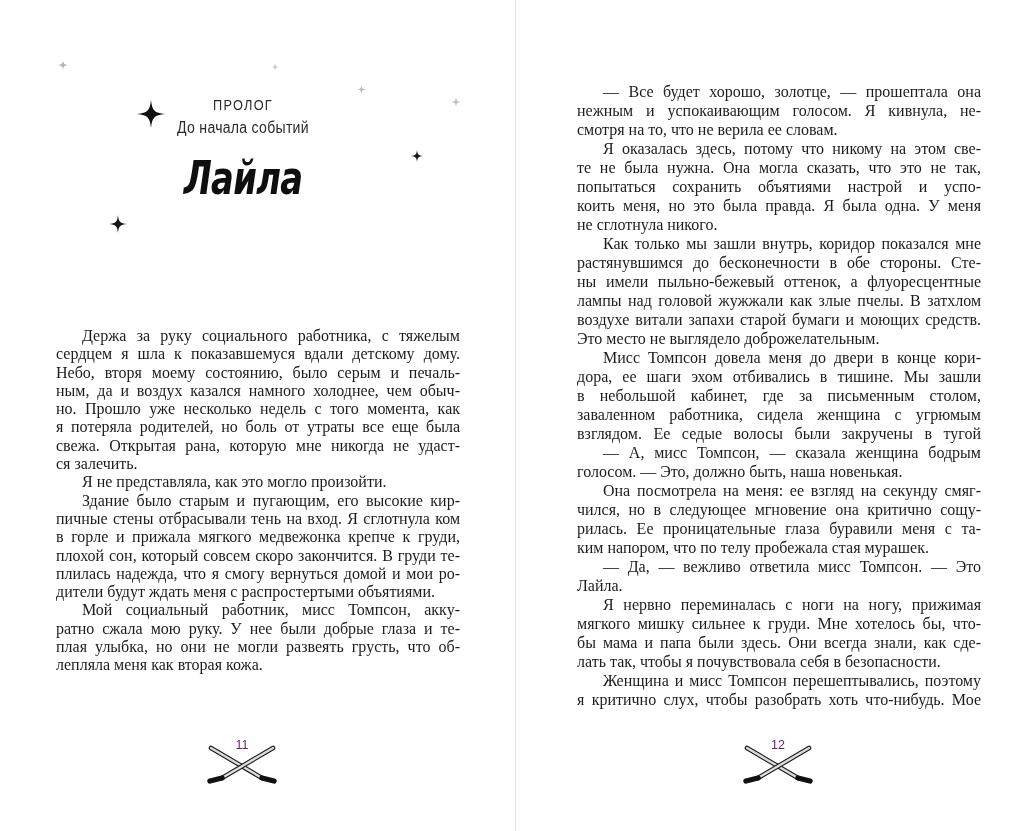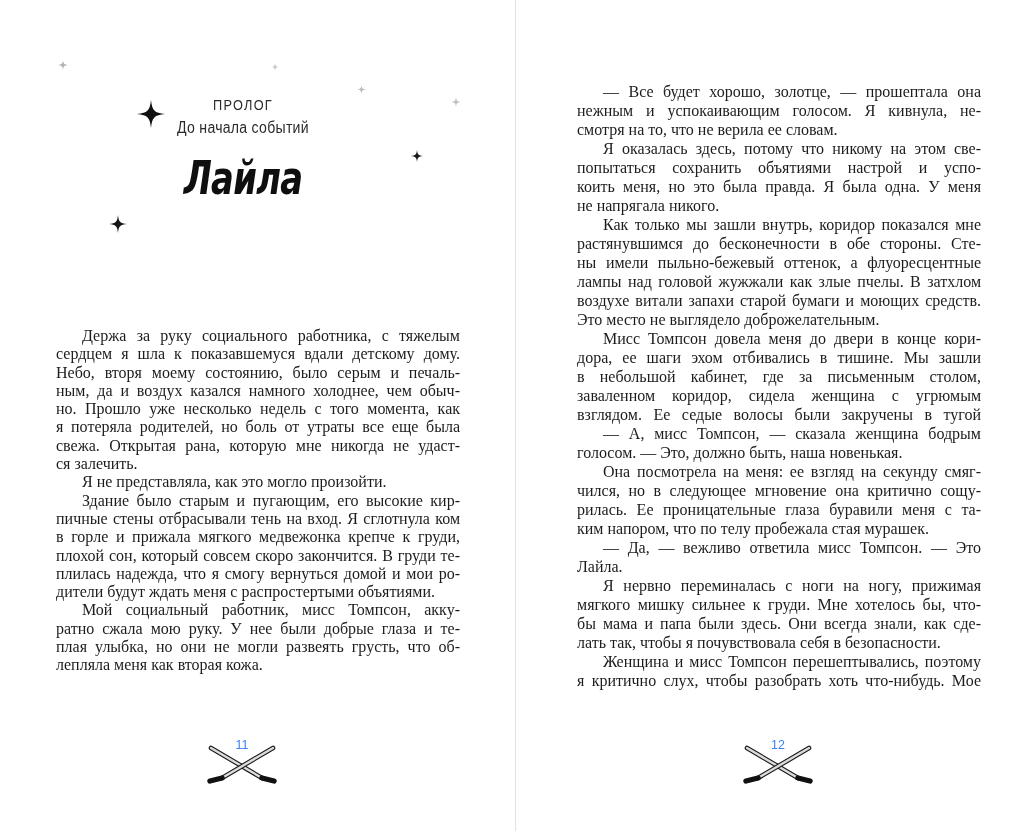--- a/index.html
+++ b/index.html
@@ -38,21 +38,21 @@
   .line.firstline{text-indent:26px;}
 
   
   .sparkle{position:absolute;}
   .sparkle svg{display:block;width:100%;height:100%;}
 
   
   .ornament{position:absolute;width:80px;height:48px;}
   .ornament .num{
     position:absolute;left:0;top:0;width:100%;text-align:center;
-    font-family:"Liberation Sans", sans-serif;font-size:12.5px;color:#3b82f6;
+    font-family:"Liberation Sans", sans-serif;font-size:12.5px;color:#701a75;
   }
   .ornament svg{position:absolute;left:0;top:0;width:80px;height:48px;}
 </style>
 </head>
 <body>
 
 <div class="divider"></div>
 
 <div>
 
@@ -143,37 +143,38 @@
 
 <div>
   <div class="page-body" id="right-body">
       <div class="para">
         <div class="line firstline">— Все будет хорошо, золотце, — прошептала она</div>
         <div class="line">нежным и успокаивающим голосом. Я кивнула, не-</div>
         <div class="line lastline">смотря на то, что не верила ее словам.</div>
       </div>
       <div class="para">
         <div class="line firstline">Я оказалась здесь, потому что никому на этом све-</div>
+        <div class="line">те не была нужна. Она могла сказать, что это не так,</div>
         <div class="line">попытаться сохранить объятиями настрой и успо-</div>
         <div class="line">коить меня, но это была правда. Я была одна. У меня</div>
-        <div class="line lastline">не напрягала никого.</div>
+        <div class="line lastline">не сглотнула никого.</div>
       </div>
       <div class="para">
         <div class="line firstline">Как только мы зашли внутрь, коридор показался мне</div>
         <div class="line">растянувшимся до бесконечности в обе стороны. Сте-</div>
         <div class="line">ны имели пыльно-бежевый оттенок, а флуоресцентные</div>
         <div class="line">лампы над головой жужжали как злые пчелы. В затхлом</div>
         <div class="line">воздухе витали запахи старой бумаги и моющих средств.</div>
         <div class="line lastline">Это место не выглядело доброжелательным.</div>
       </div>
       <div class="para">
         <div class="line firstline">Мисс Томпсон довела меня до двери в конце кори-</div>
         <div class="line">дора, ее шаги эхом отбивались в тишине. Мы зашли</div>
         <div class="line">в небольшой кабинет, где за письменным столом,</div>
-        <div class="line">заваленном коридор, сидела женщина с угрюмым</div>
+        <div class="line">заваленном работника, сидела женщина с угрюмым</div>
         <div class="line">взглядом. Ее седые волосы были закручены в тугой</div>
       </div>
       <div class="para">
         <div class="line firstline">— А, мисс Томпсон, — сказала женщина бодрым</div>
         <div class="line lastline">голосом. — Это, должно быть, наша новенькая.</div>
       </div>
       <div class="para">
         <div class="line firstline">Она посмотрела на меня: ее взгляд на секунду смяг-</div>
         <div class="line">чился, но в следующее мгновение она критично сощу-</div>
         <div class="line">рилась. Ее проницательные глаза буравили меня с та-</div>

